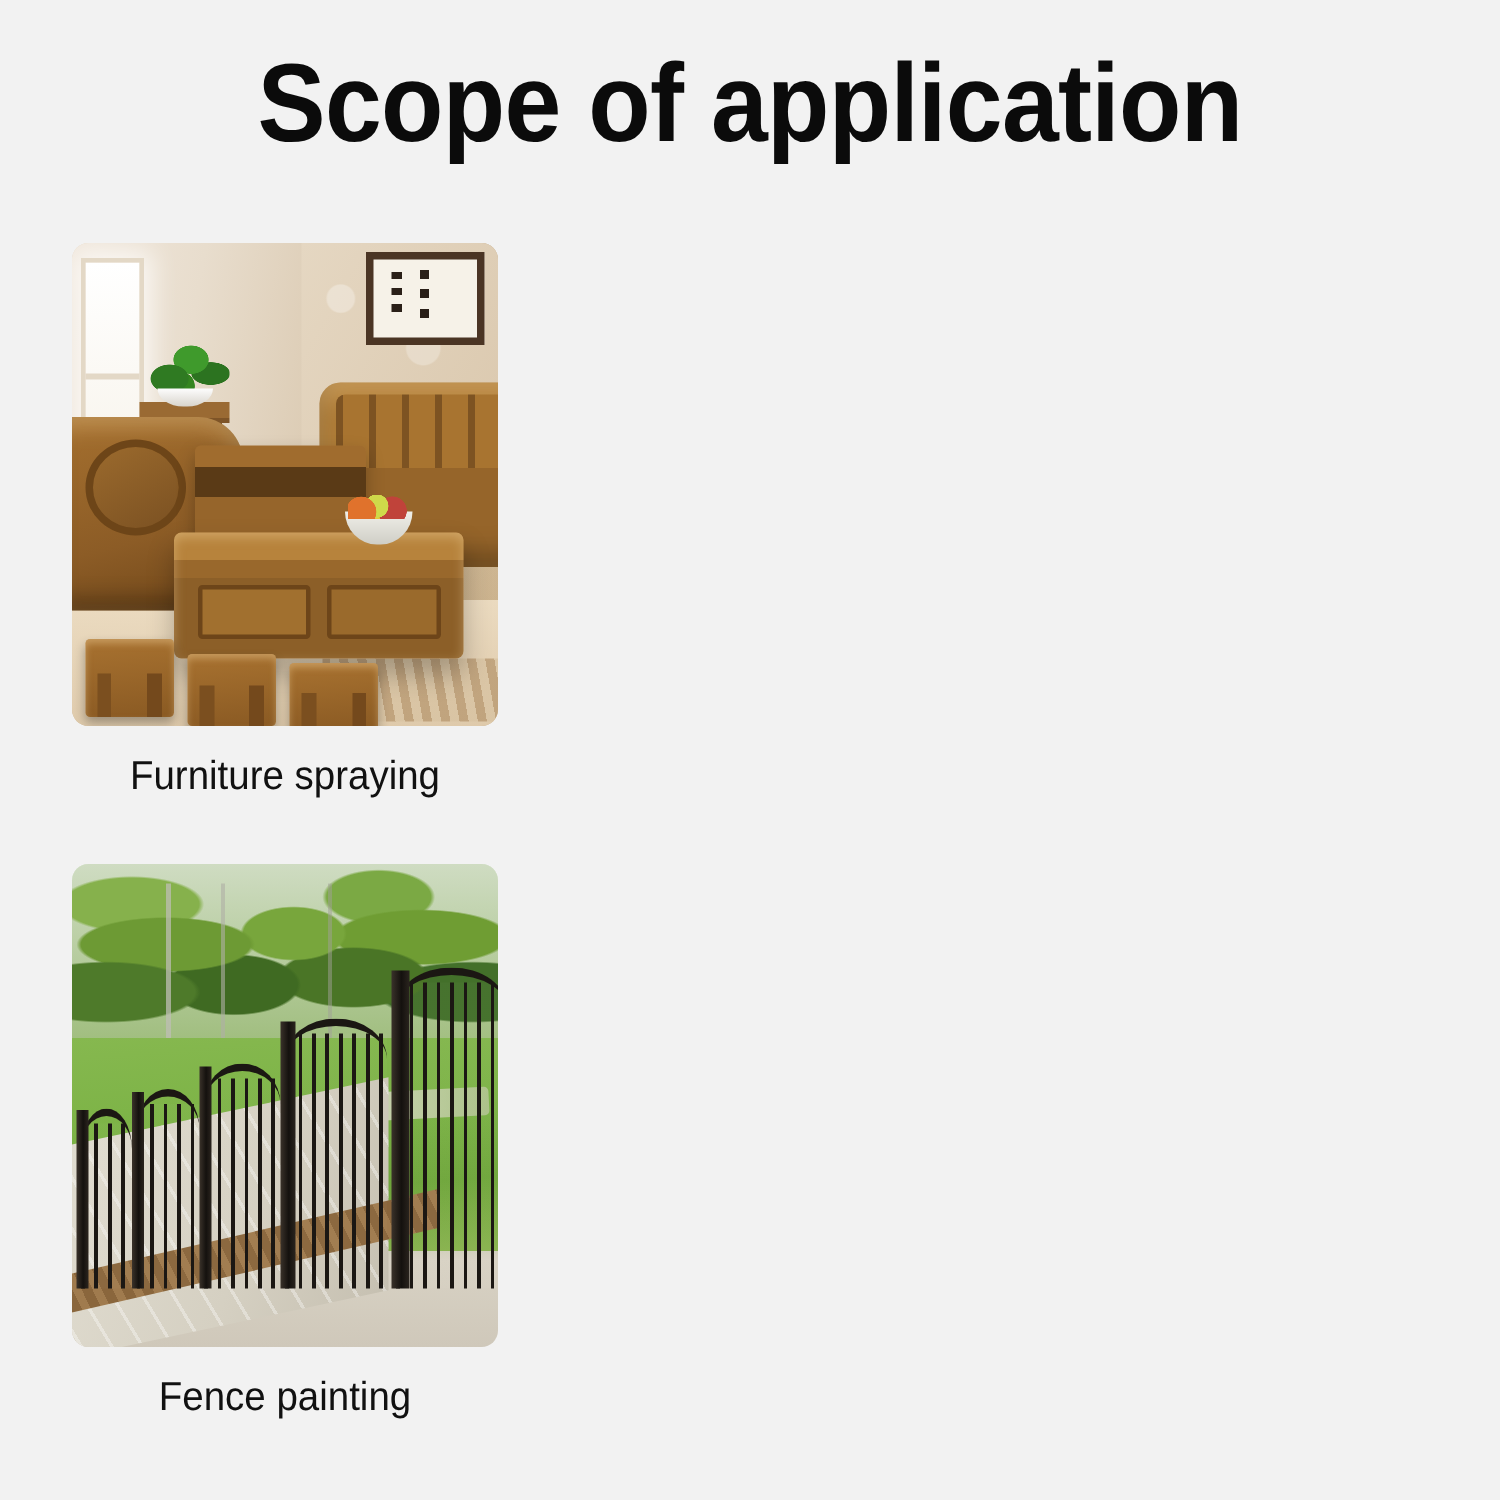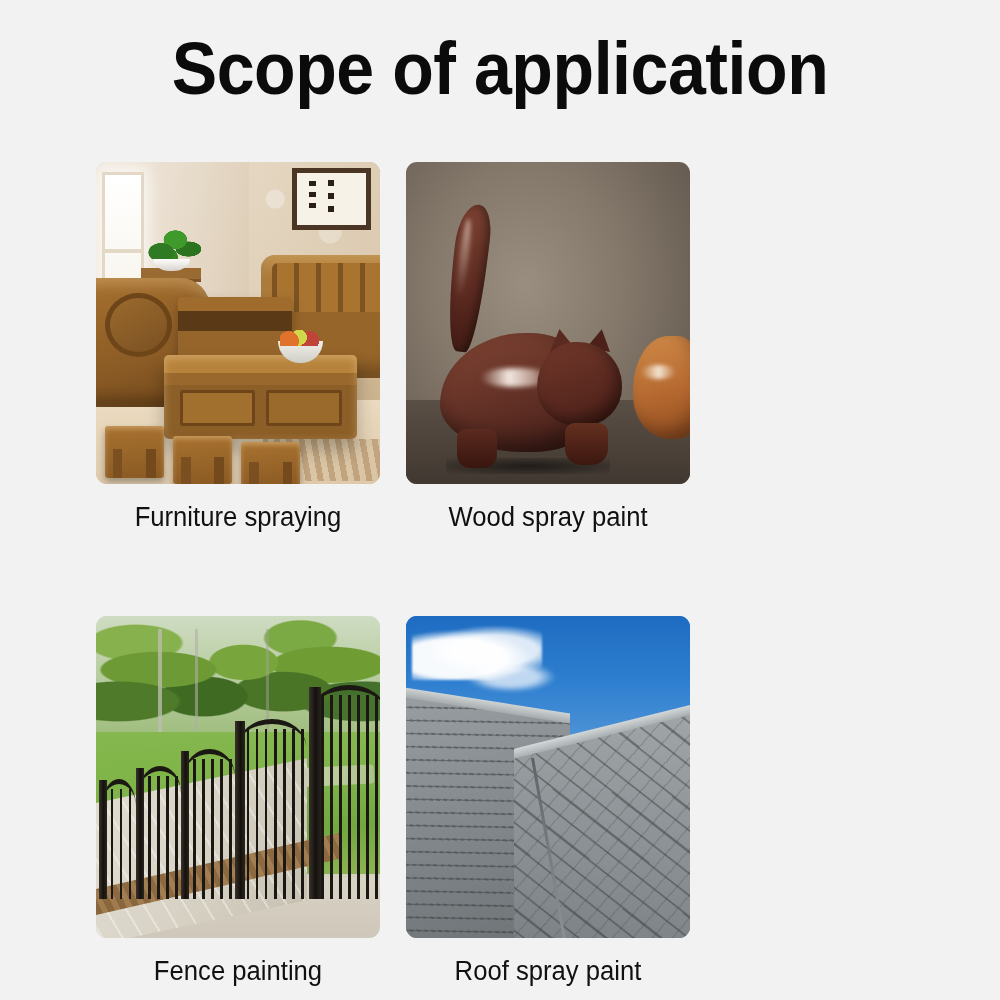--- a/index.html
+++ b/index.html
@@ -43,21 +43,20 @@
     top: 162px;
     left: 48px;
     width: 904px;
     display: grid;
     grid-template-columns: 284px 284px 284px;
     grid-column-gap: 26px;
     grid-row-gap: 0px;
   }
   .cell {
     width: 284px;
-    margin-left: 48px;
   }
 
   .thumb {
     position: relative;
     width: 284px;
     height: 322px;
     border-radius: 11px;
     overflow: hidden;
     background: #cfcfcf;
   }
@@ -534,39 +533,24 @@
         <div class="fur-console"></div>
         <div class="fur-table"></div>
         <div class="fur-fruit"></div>
         <div class="stool stool1"></div>
         <div class="stool stool2"></div>
         <div class="stool stool3"></div>
       </div>
       <div class="caption">Furniture spraying</div>
     </div>
 
-    <div class="cell">
-      <div class="thumb ph-cat">
-        <div class="cat-floor"></div>
-        <div class="cat-shadow"></div>
-        <div class="cat-tail"></div>
-        <div class="cat-body"></div>
-        <div class="cat-ear1"></div>
-        <div class="cat-ear2"></div>
-        <div class="cat-head"></div>
-        <div class="cat-leg1"></div>
-        <div class="cat-leg2"></div>
-        <div class="cat-right"></div>
-      </div>
-      <div class="caption">Wood spray paint</div>
-    </div>
 
   </div>
 
-  <div class="grid" style="top:616px;">
+  <div class="grid" style="top:576px;">
 
     <div class="cell">
       <div class="thumb ph-fence">
         <div class="fn-sky"></div>
         <div class="fn-trees"></div>
         <div class="fn-trunks"></div>
         <div class="fn-lawn"></div>
         <div class="fn-lawnpath"></div>
         <div class="fn-walk"></div>
         <div class="fn-curb"></div>
@@ -589,29 +573,16 @@
           <div class="fn-post" style="left:49%; height:84%; width:10px;"></div>
           <div class="fn-panel" style="left:76%; width:26%; height:96%;">
               <div class="arch"></div>
             </div>
           <div class="fn-post" style="left:75%; height:100%; width:12px;"></div>
         </div>
       </div>
       <div class="caption">Fence painting</div>
     </div>
 
-    <div class="cell">
-      <div class="thumb ph-roof">
-        <div class="rf-sky"></div>
-        <div class="rf-cloud1"></div>
-        <div class="rf-cloud2"></div>
-        <div class="rf-left"></div>
-        <div class="rf-left-ridge"></div>
-        <div class="rf-right"></div>
-        <div class="rf-right-ridge"></div>
-        <div class="rf-valley"></div>
-      </div>
-      <div class="caption">Roof spray paint</div>
-    </div>
 
   </div>
 
 </div>
 
 </body></html>

